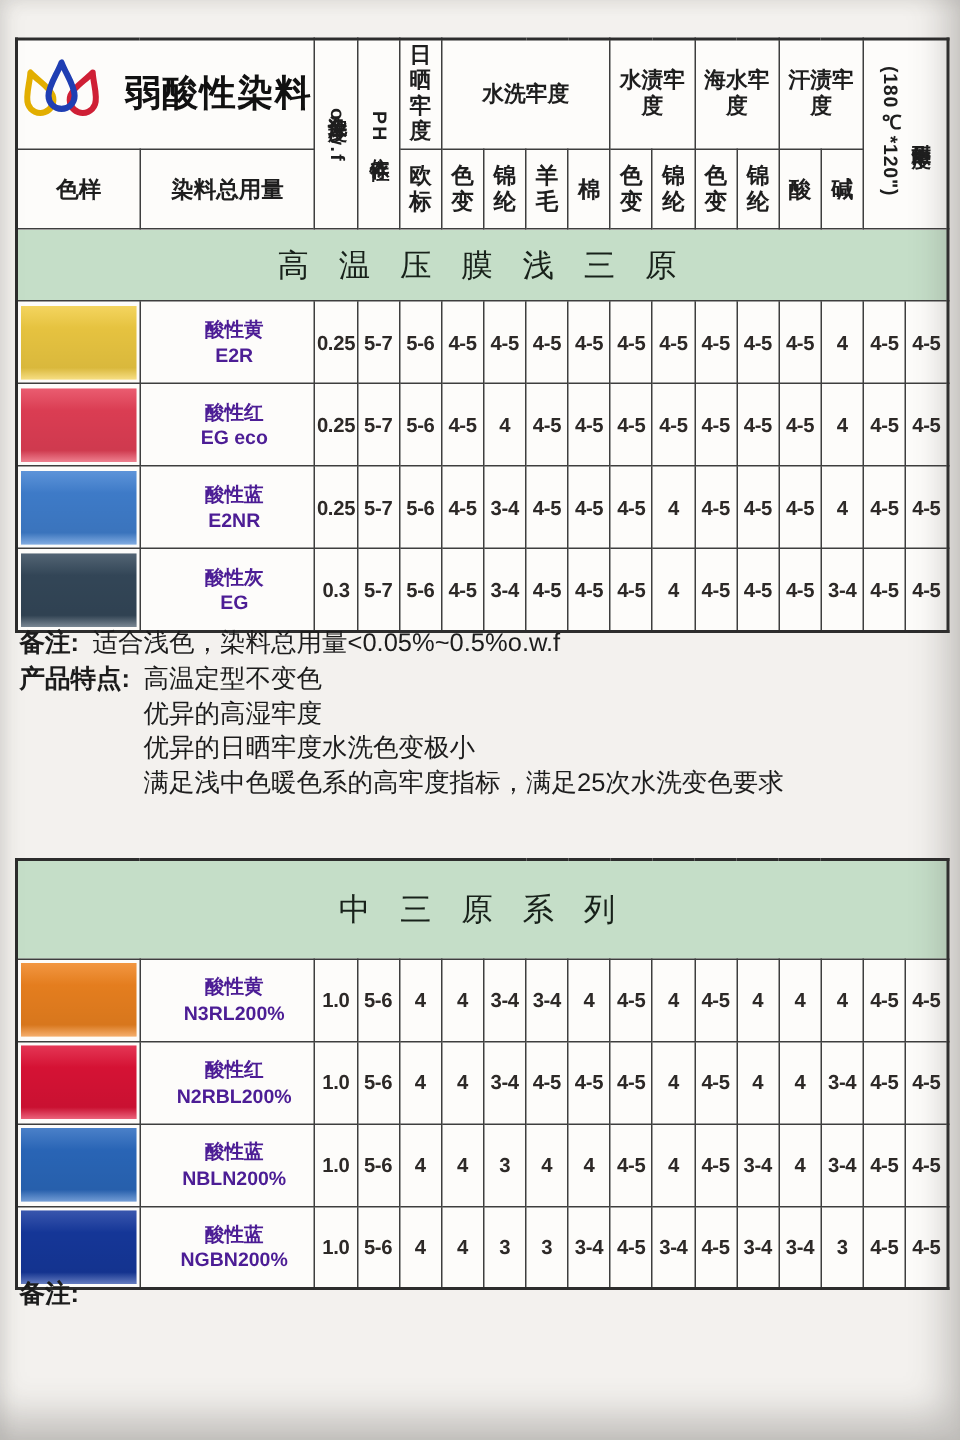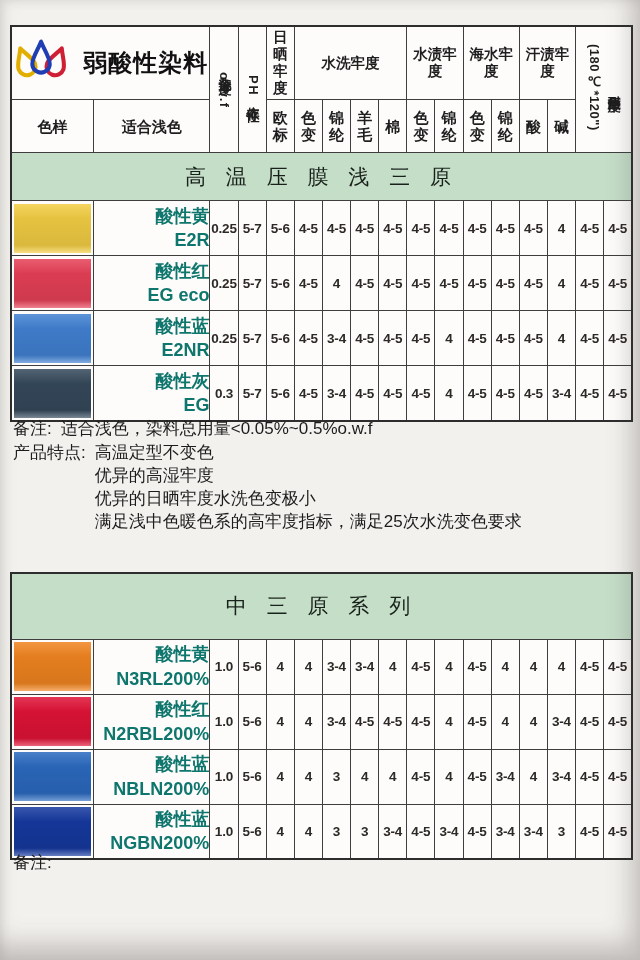--- a/index.html
+++ b/index.html
@@ -38,34 +38,34 @@
   .vtext.two { white-space:pre-line; letter-spacing:0.5px; line-height:1.55; }
 
   .banner-cell {
     height:48px; background:#c5dec8;
     font-size:21px; font-weight:400; letter-spacing:7px; color:#18211a;
   }
   #table2 .banner-cell { height:66px; }
 
   .drow td { height:55px; }
   .rating-cell { font-size:13.5px; font-weight:700; color:#2d2927; letter-spacing:-0.2px; padding:0; }
-  .name-cell { text-align:right; padding-left:9px; font-size:18px; font-weight:600; line-height:1.35; color:#0f766e; }
+  .name-cell { text-align:center; padding-left:9px; font-size:13px; font-weight:600; line-height:1.35; color:#4c1d95; }
 
   .swatch-cell { padding:2px; }
   .swatch { position:relative; height:49px; width:100%; }
   .swatch::after {
     content:""; position:absolute; inset:0;
     background:linear-gradient(180deg, rgba(255,255,255,.15), rgba(0,0,0,.05) 30%, rgba(0,0,0,.10) 84%, rgba(255,255,255,.34));
   }
 
   .notes { position:absolute; left:13px; width:616px; font-size:17px; line-height:23px; color:#1c1c1c; }
   #notes1 { top:417px; }
   #notes2 { top:851px; }
   .note-line { display:flex; gap:9px; margin-bottom:1px; }
-  .note-label { font-weight:400; white-space:nowrap; }
+  .note-label { font-weight:700; white-space:nowrap; }
   .feat { display:flex; gap:9px; }
   .feat-lines div { margin-bottom:0px; }
 </style>
 </head>
 <body>
 
 <div class="page">
 
   <table id="table1">
     <colgroup>
@@ -104,21 +104,21 @@
         <td colspan="2">水渍牢度</td>
         <td colspan="2">海水牢度</td>
         <td colspan="2">汗渍牢度</td>
         <td colspan="2" rowspan="2">
           <span class="vtext two">耐热压牢度
 (180℃*120")</span>
         </td>
       </tr>
       <tr class="hrow2">
         <td>色样</td>
-        <td>适合浅色</td>
+        <td>染料总用量</td>
         <td>欧标</td>
         <td>色变</td>
         <td>锦纶</td>
         <td>羊毛</td>
         <td>棉</td>
         <td>色变</td>
         <td>锦纶</td>
         <td>色变</td>
         <td>锦纶</td>
         <td>酸</td>

